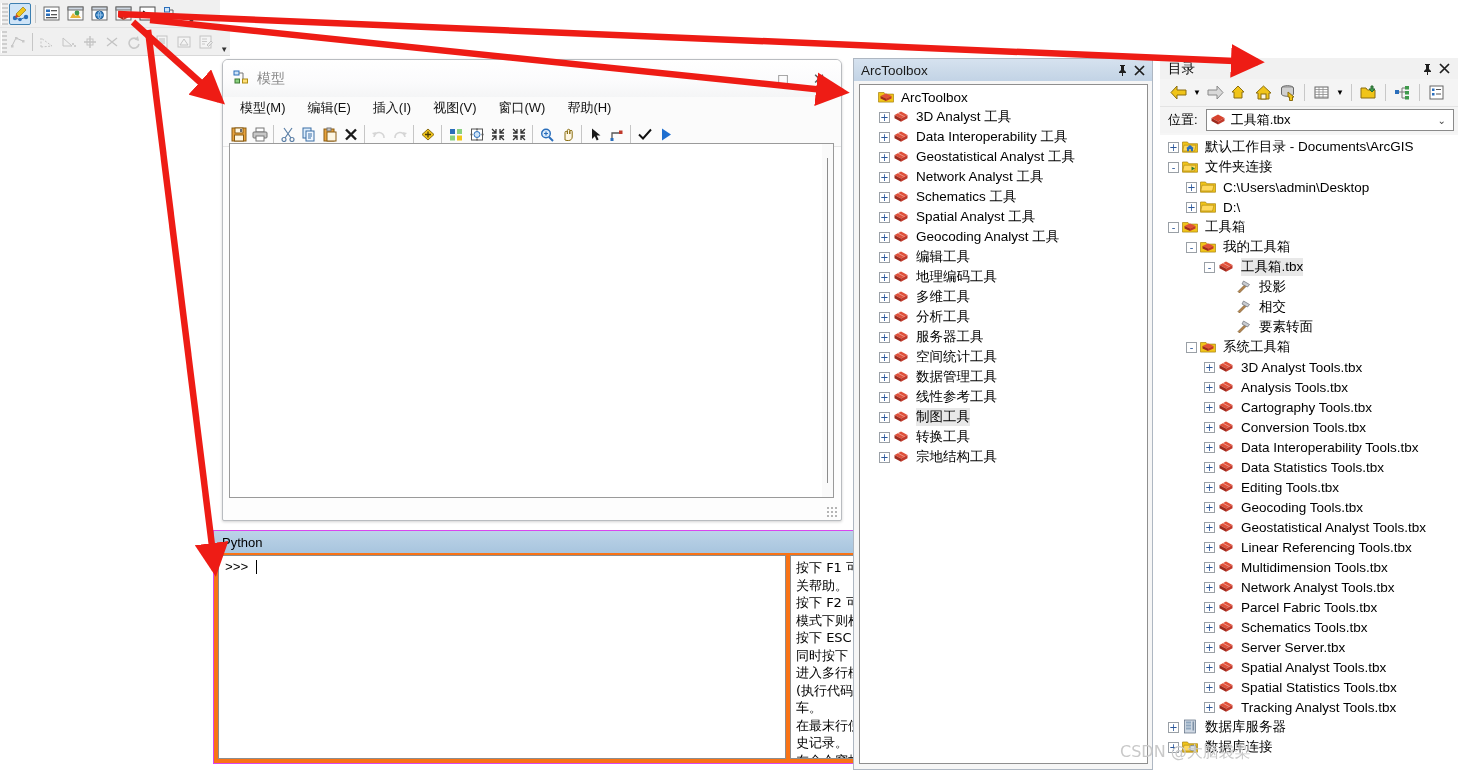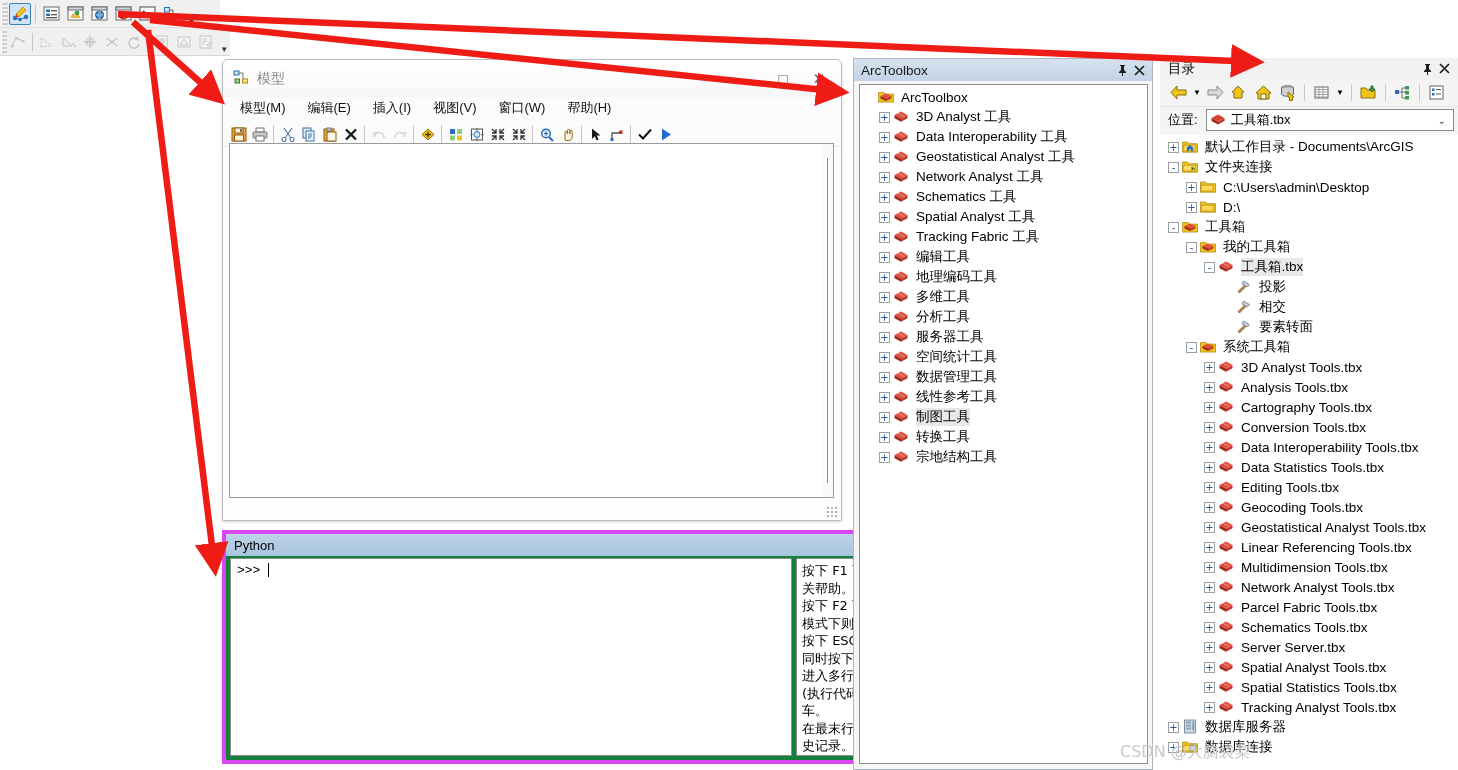--- a/index.html
+++ b/index.html
@@ -48,22 +48,22 @@
   #model-canvas-wrap { position:absolute; left:6px; top:83px; right:7px; bottom:22px;
       border:1px solid #9a9a9a; background:#fff; }
   #model-canvas { position:absolute; inset:0 11px 0 0; background:#fff; }
   #model-vscroll { position:absolute; right:0; top:0; bottom:0; width:11px; background:#fafafa; }
   #model-vscroll i { position:absolute; left:5px; top:14px; bottom:14px; width:1px; background:#8c8c8c; }
   #model-grip { position:absolute; right:4px; bottom:3px; width:11px; height:11px;
       background-image:radial-gradient(#b5b5b5 40%,transparent 41%);
       background-size:4px 4px; }
 
   
-  #python-window { left:222px; top:530px; width:800px; height:234px;
-      background:#15803d; border:4px solid #d946ef; }
+  #python-window { left:213px; top:530px; width:800px; height:234px;
+      background:#f97316; border:1px solid #d946ef; }
   #python-titlebar { height:22px; background:linear-gradient(to bottom,#bcd3e8,#a8c5de);
       display:flex; align-items:center; padding:0 3px 0 8px; font-size:13px; }
   #python-body { position:absolute; left:4px; top:24px; right:4px; bottom:4px; display:flex; gap:4px; }
   #python-console { flex:1; background:#fff; border:1px solid #8d8d8d; padding:4px 6px;
       font-family:"Liberation Mono","DejaVu Sans Mono",monospace; font-size:13px; position:relative; }
   #py-caret { display:inline-block; width:1px; height:14px; background:#000;
       vertical-align:-3px; margin-left:8px; }
   #python-help { width:218px; background:#fff; border:1px solid #8d8d8d; position:relative;
       overflow:hidden; }
   #python-help-text { padding:3px 12px 0 5px; font-size:13px; line-height:17.5px;
@@ -525,21 +525,21 @@
         <span class="lbl">Spatial Analyst 工具</span>
       </div>
       <div class="row" style="padding-left: 19px;">
         <span class="exp">+</span>
         <span class="ico"><svg width="16" height="15" viewBox="0 0 16 15">
             <path d="M1.5 6 L8 2.5 L14.5 6 L8 9.5z" fill="#e0503a"></path>
             <path d="M1.5 6v3.2 L8 12.8 V9.5z" fill="#9e2b1e"></path>
             <path d="M14.5 6v3.2 L8 12.8 V9.5z" fill="#c1392b"></path>
             <path d="M5 4.2 L11.5 7.7" stroke="#fff" stroke-width=".8" opacity=".5"></path>
           </svg></span>
-        <span class="lbl">Tracking Fabric 工具</span>
+        <span class="lbl">Geocoding Analyst 工具</span>
       </div>
       <div class="row" style="padding-left: 19px;">
         <span class="exp">+</span>
         <span class="ico"><svg width="16" height="15" viewBox="0 0 16 15">
             <path d="M1.5 6 L8 2.5 L14.5 6 L8 9.5z" fill="#e0503a"></path>
             <path d="M1.5 6v3.2 L8 12.8 V9.5z" fill="#9e2b1e"></path>
             <path d="M14.5 6v3.2 L8 12.8 V9.5z" fill="#c1392b"></path>
             <path d="M5 4.2 L11.5 7.7" stroke="#fff" stroke-width=".8" opacity=".5"></path>
           </svg></span>
         <span class="lbl">编辑工具</span>

